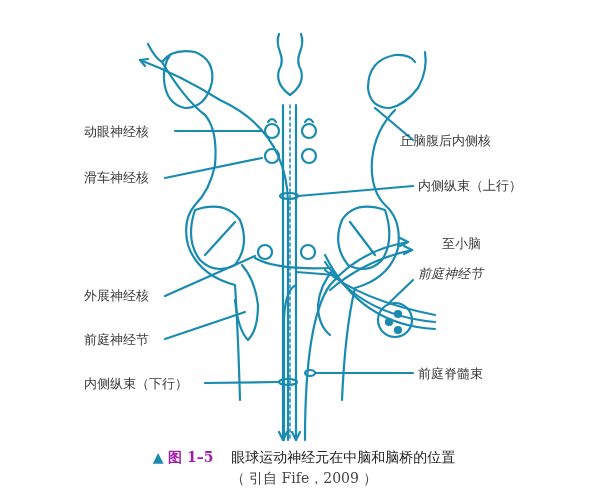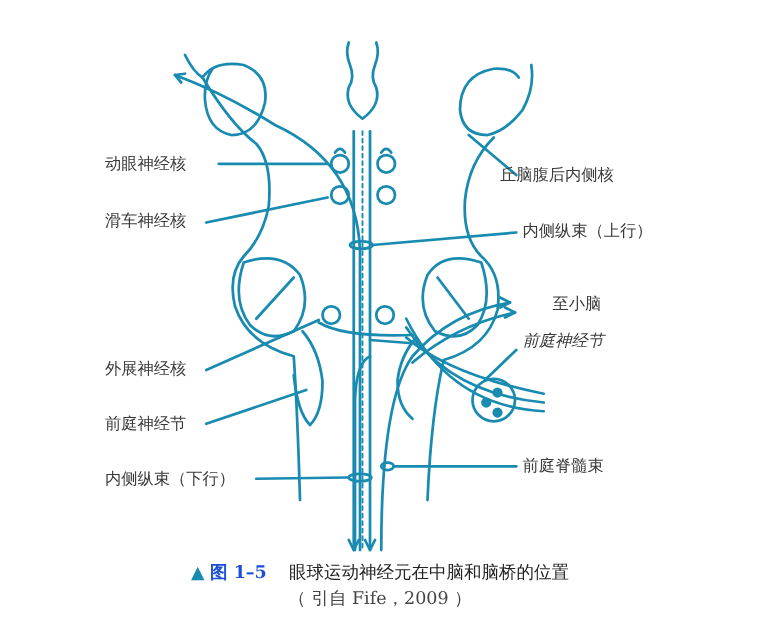--- a/index.html
+++ b/index.html
@@ -1,21 +1,21 @@
 <!DOCTYPE html>
 <html><head>
 <meta charset="utf-8">
 <style>
   html, body { margin:0; padding:0; background:#ffffff; }
   body { width:608px; height:502px; position:relative; overflow:hidden; font-family:"DejaVu Sans", sans-serif; }
   .fig { position:absolute; left:0; top:0; width:608px; height:502px; }
   .label { position:absolute; font-size:13px; color:#3a3a3a; white-space:nowrap; line-height:16px; }
   .cap { position:absolute; left:0; width:608px; text-align:center; }
   .cap1 { top:449px; font-size:14px; color:#222; }
-  .cap1 .num { color:#1d4ed8; font-family:"DejaVu Serif", serif; font-weight:bold;text-align:right; }
+  .cap1 .num { color:#a21caf; font-family:"DejaVu Serif", serif; font-weight:bold;text-align:right; }
   .cap1 .tri { color:#1a8bb0; }
   .cap2 { top:470px; font-size:14px; color:#444; font-family:"DejaVu Serif", serif; }
 </style>
 </head>
 <body>
 
 <svg class="fig" viewBox="0 0 608 502" width="608" height="502">
   <g fill="none" stroke="#1a8bb0" stroke-width="2.2" stroke-linecap="round" stroke-linejoin="round">
 
     <path d="M279,34 Q276,42 280,52 Q284,62 279,70 Q275,84 290,95 Q305,84 301,70 Q296,62 300,52 Q304,42 301,34"></path>

